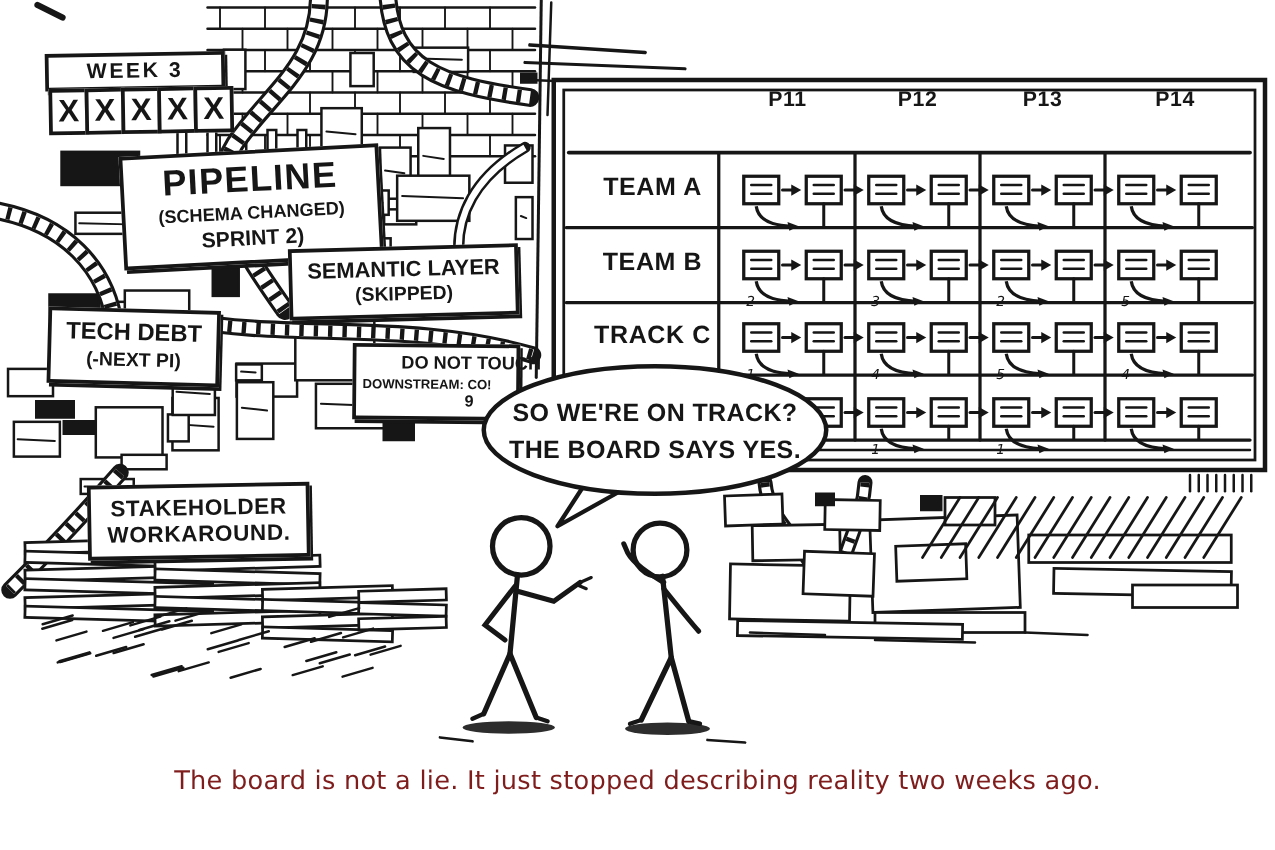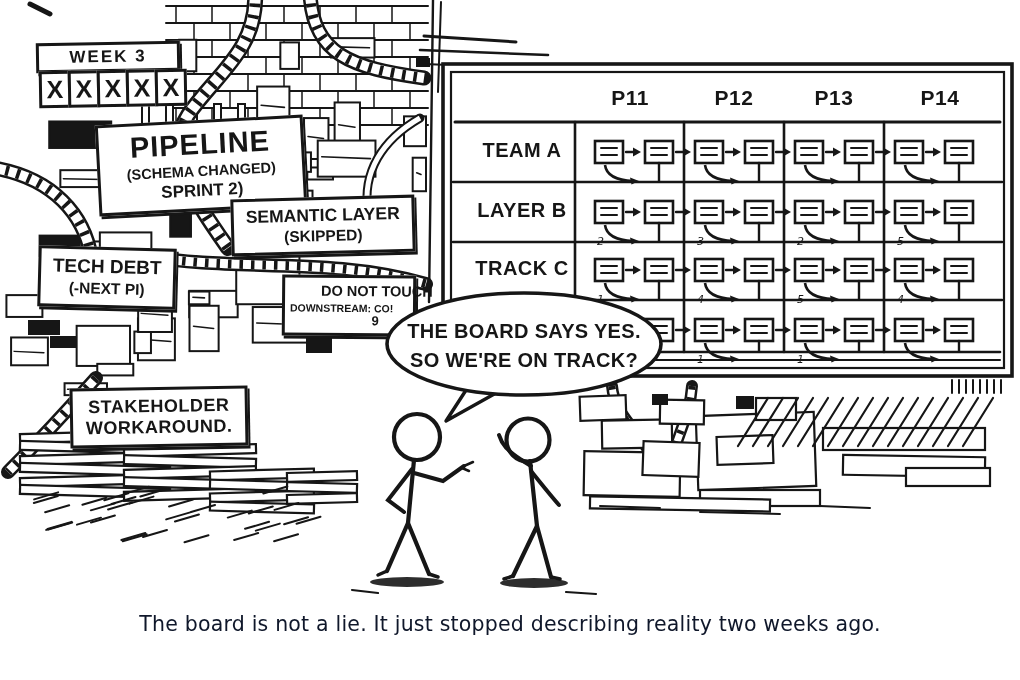--- a/index.html
+++ b/index.html
@@ -27,28 +27,28 @@
   .tech{left:38px;top:247px;width:132px;padding:6px 0 7px;transform:rotate(1.5deg);}
   .tech .l1{font-size:19px;}
   .tech .l2{font-size:15.5px;margin-top:2px;}
   .dnt{left:282px;top:275px;width:128px;padding:5px 0 4px;transform:rotate(0.5deg);}
   .dnt .l1{font-size:14.5px;margin-left:36px;}
   .dnt .l2{font-size:10.5px;text-align:left;padding-left:5px;margin-top:2px;}
   .dnt .l3{font-size:13px;text-align:right;padding-right:34px;}
   .stake{left:70px;top:387px;width:172px;padding:6px 0 7px;transform:rotate(-1deg);}
   .stake div{font-size:18px;letter-spacing:.5px;}
   
-  .colhead{position:absolute;z-index:2;top:86px;transform:translateX(-50%);font-size:21px;font-weight:bold;letter-spacing:.5px;}
+  .colhead{position:absolute;z-index:2;top:70px;transform:translateX(-50%);font-size:17px;font-weight:bold;letter-spacing:.5px;}
   .teamlab{position:absolute;z-index:2;left:452px;width:140px;text-align:center;font-size:20px;font-weight:bold;letter-spacing:.5px;}
   
   .bubble-text{position:absolute;z-index:4;left:395px;top:317px;width:258px;text-align:center;
                font-size:20px;font-weight:bold;line-height:29px;letter-spacing:.3px;}
   
   .caption{position:absolute;z-index:4;left:0;top:612px;width:1020px;text-align:center;
-           font-family:"DejaVu Sans",sans-serif;font-size:20.5px;letter-spacing:.2px;color:#0f172a;}
+           font-family:"DejaVu Sans",sans-serif;font-size:20.5px;letter-spacing:.2px;color:#7f1d1d;}
 </style>
 </head>
 <body>
 
 <div class="canvas">
 
   <svg id="art-bg" class="layer" width="1020" height="680">
       <g>
         <line x1="166" y1="6" x2="428" y2="6" stroke="#161616" stroke-width="2" stroke-linecap="round"></line>
         <line x1="176" y1="6" x2="176" y2="23" stroke="#161616" stroke-width="1.5" stroke-linecap="round"></line>
@@ -581,21 +581,21 @@
     <div>STAKEHOLDER</div>
     <div>WORKAROUND.</div>
   </div>
 
   <div class="colhead" style="left:630px">P11</div>
   <div class="colhead" style="left:734px">P12</div>
   <div class="colhead" style="left:834px">P13</div>
   <div class="colhead" style="left:940px">P14</div>
 
   <div class="teamlab" style="top:139px">TEAM A</div>
-  <div class="teamlab" style="top:199px">LAYER B</div>
+  <div class="teamlab" style="top:199px">TEAM B</div>
   <div class="teamlab" style="top:257px">TRACK C</div>
 
   <svg id="art-fg" class="layer" width="1020" height="680">
       <g>
         <path d="M 470,384 L 446,421 L 505,388 Z" fill="#fff" stroke="#161616" stroke-width="3.4" stroke-linejoin="round"></path>
         <ellipse cx="524" cy="344" rx="137" ry="51" fill="#fff" stroke="#161616" stroke-width="3.6"></ellipse>
       </g>
       <g>
         <ellipse cx="407" cy="582" rx="37" ry="5" fill="#161616" opacity="0.9"></ellipse>
         <circle cx="417" cy="437" r="23" fill="#fff" stroke="#161616" stroke-width="4.2"></circle>
@@ -613,18 +613,18 @@
         <path d="M 531,466 C 518,458 507,451 502,442 l -3,-7" stroke="#161616" stroke-width="4" fill="none" stroke-linecap="round"></path>
         <path d="M 531,471 C 543,486 551,496 559,505" stroke="#161616" stroke-width="4" fill="none" stroke-linecap="round"></path>
         <path d="M 537,526 L 513,576 M 537,526 L 551,577" stroke="#161616" stroke-width="4.2" fill="none" stroke-linecap="round"></path>
         <path d="M 513,576 l -9,3 M 551,577 l 9,2" stroke="#161616" stroke-width="3.5" fill="none" stroke-linecap="round"></path>
       </g>
       <line x1="352" y1="590" x2="378" y2="593" stroke="#161616" stroke-width="2.2" stroke-linecap="round"></line>
       <line x1="566" y1="592" x2="596" y2="594" stroke="#161616" stroke-width="2.2" stroke-linecap="round"></line>
     </svg>
 
   <div class="bubble-text">
+    <div>SO WE'RE ON TRACK?</div>
     <div>THE BOARD SAYS YES.</div>
-    <div>SO WE'RE ON TRACK?</div>
   </div>
 
   <div class="caption">The board is not a lie. It just stopped describing reality two weeks ago.</div>
 </div>
 
 </body></html>

